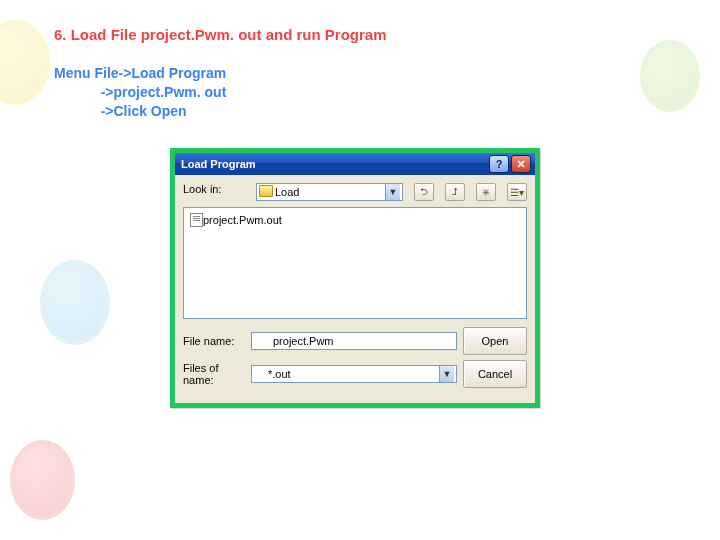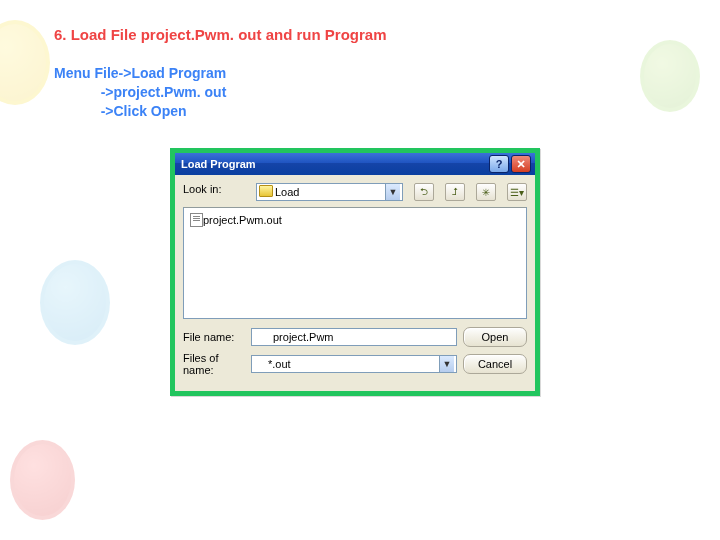--- a/index.html
+++ b/index.html
@@ -163,24 +163,24 @@
   .text-input {
     height: 18px;
     background: #fff;
     border: 1px solid #7f9db9;
     padding: 0 21px;
     font-size: 11px;
     display: flex;
     align-items: center;
   }
   .win-btn {
-    height: 20px;
+    height: 28px;
     border: 1px solid #aca899;
     background: linear-gradient(to bottom,#fefefe 0%,#f2f0e6 50%,#e7e3d1 100%);
-    border-radius: 7px;
+    border-radius: 2px;
     font-size: 11px;
     display: flex;
     align-items: center;
     justify-content: center;
     box-shadow: inset 1px 1px 0 #fff;
   }
   .combo.ft { padding-left: 16px; }
 </style>
 </head>
 <body>

